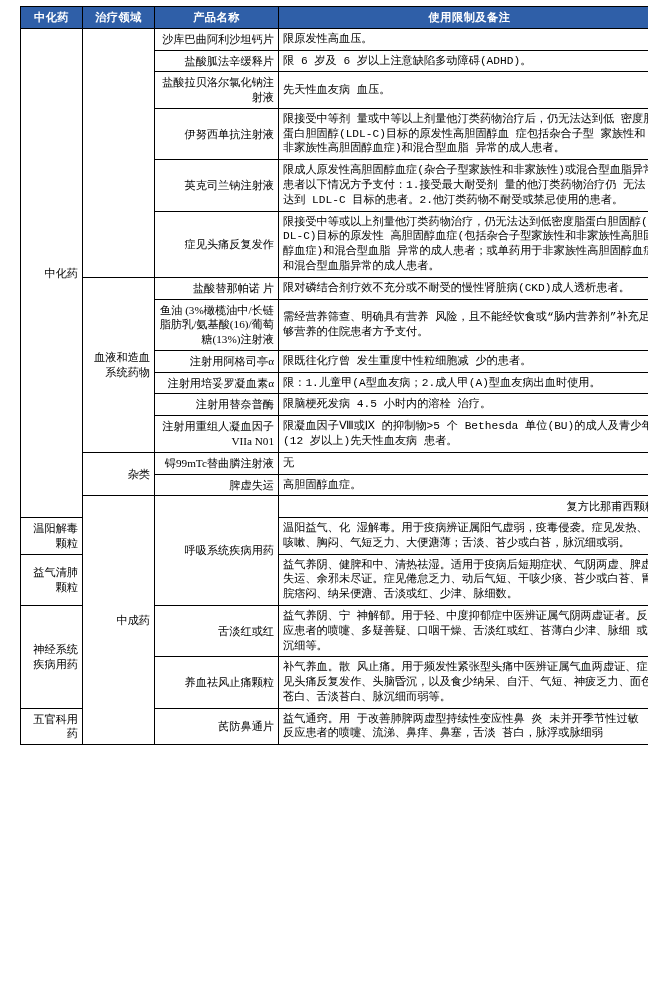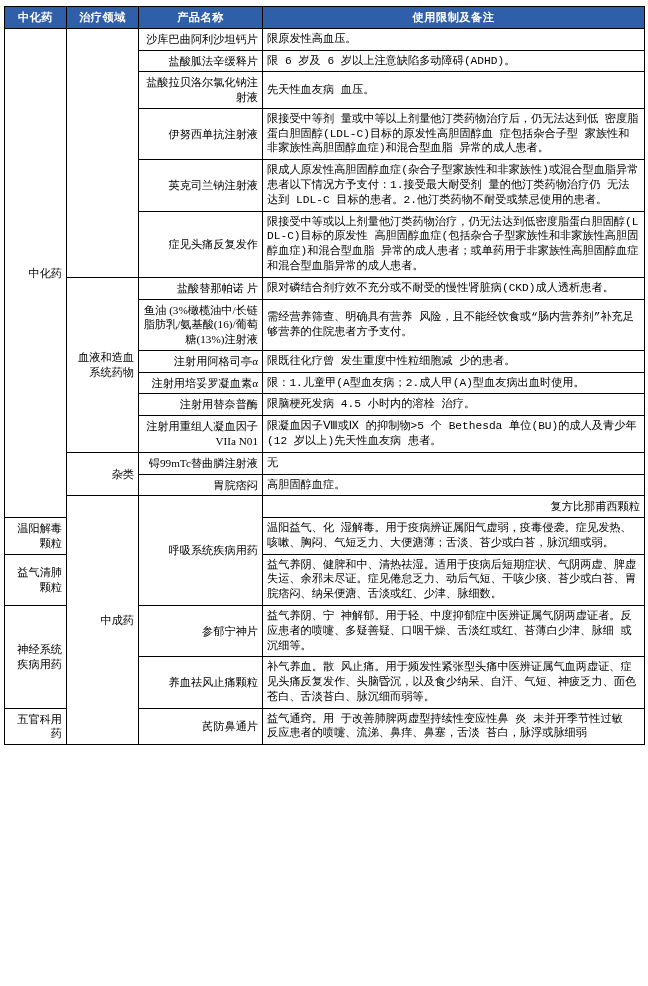--- a/index.html
+++ b/index.html
@@ -8,21 +8,21 @@
     background: #ffffff;
   }
   body {
     width: 648px;
     font-family: "Liberation Serif", "DejaVu Serif", serif;
     color: #000000;
   }
   #sheet {
     width: 648px;
     box-sizing: border-box;
-    padding: 6px 4px 4px 4px;
+    padding: 6px 4px 4px 20px;
   }
   table.drug-table {
     border-collapse: collapse;
     table-layout: fixed;
     width: 640px;
     margin: 0;
   }
   table.drug-table col.c-cat { width: 62px; }
   table.drug-table col.c-area { width: 72px; }
   table.drug-table col.c-name { width: 124px; }
@@ -136,40 +136,40 @@
         <tr>
           <td class="name">注射用重组人凝血因子VIIa N01</td>
           <td class="note">限凝血因子Ⅷ或Ⅸ 的抑制物&gt;5 个 Bethesda 单位(BU)的成人及青少年(12 岁以上)先天性血友病 患者。</td>
         </tr>
         <tr>
           <td class="area" rowspan="2">杂类</td>
           <td class="name">锝99mTc替曲膦注射液</td>
           <td class="note">无</td>
         </tr>
         <tr>
-          <td class="name">胃脘痞闷</td>
+          <td class="name">脾虚失运</td>
           <td class="note">高胆固醇血症。</td>
         </tr>
         <tr>
           <td class="cat" rowspan="7">中成药</td>
           <td class="area" rowspan="3">呼吸系统疾病用药</td>
           <td class="name">复方比那甫西颗粒</td>
           <td class="note">无</td>
         </tr>
         <tr>
           <td class="name">温阳解毒颗粒</td>
           <td class="note">温阳益气、化 湿解毒。用于疫病辨证属阳气虚弱，疫毒侵袭。症见发热、咳嗽、胸闷、气短乏力、大便溏薄；舌淡、苔少或白苔，脉沉细或弱。</td>
         </tr>
         <tr>
           <td class="name">益气清肺颗粒</td>
           <td class="note">益气养阴、健脾和中、清热祛湿。适用于疫病后短期症状、气阴两虚、脾虚失运、余邪未尽证。症见倦怠乏力、动后气短、干咳少痰、苔少或白苔、胃脘痞闷、纳呆便溏、舌淡或红、少津、脉细数。</td>
         </tr>
         <tr>
           <td class="area" rowspan="2">神经系统疾病用药</td>
-          <td class="name">参郁宁神片</td>
+          <td class="name">舌淡红或红</td>
           <td class="note">益气养阴、宁 神解郁。用于轻、中度抑郁症中医辨证属气阴两虚证者。反应患者的喷嚏、多疑善疑、口咽干燥、舌淡红或红、苔薄白少津、脉细 或沉细等。</td>
         </tr>
         <tr>
           <td class="name">养血祛风止痛颗粒</td>
           <td class="note">补气养血。散 风止痛。用于频发性紧张型头痛中医辨证属气血两虚证、症见头痛反复发作、头脑昏沉，以及食少纳呆、自汗、气短、神疲乏力、面色苍白、舌淡苔白、脉沉细而弱等。</td>
         </tr>
         <tr>
           <td class="area" rowspan="1">五官科用药</td>
           <td class="name">芪防鼻通片</td>
           <td class="note">益气通窍。用 于改善肺脾两虚型持续性变应性鼻 炎 未并开季节性过敏 反应患者的喷嚏、流涕、鼻痒、鼻塞，舌淡 苔白，脉浮或脉细弱</td>

